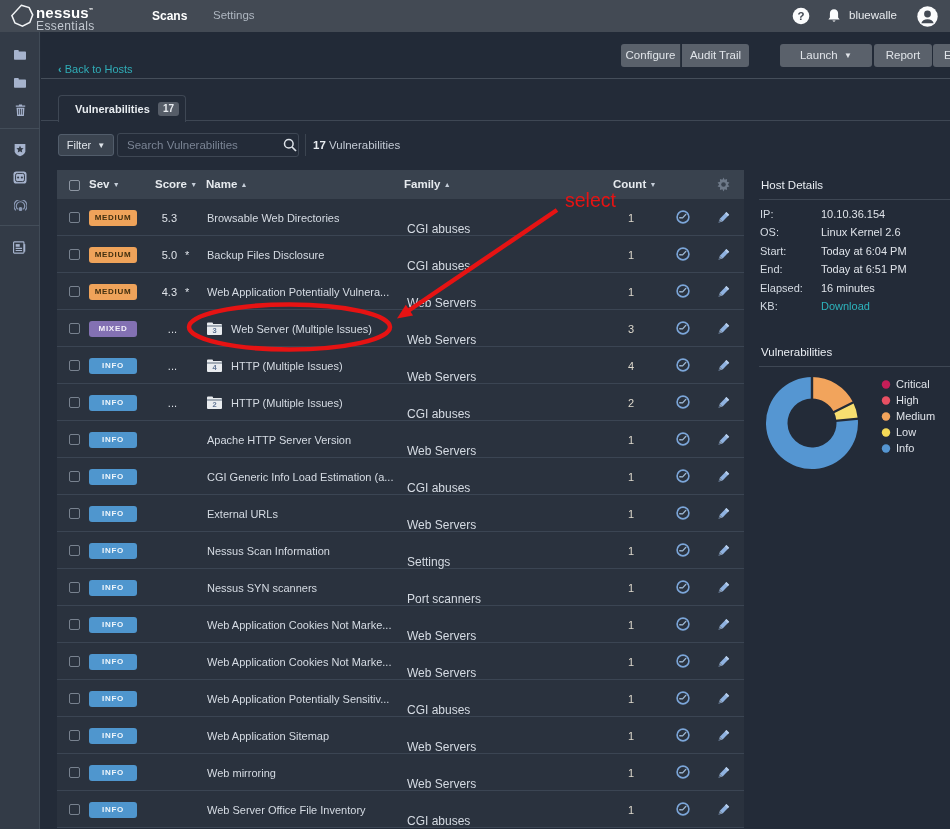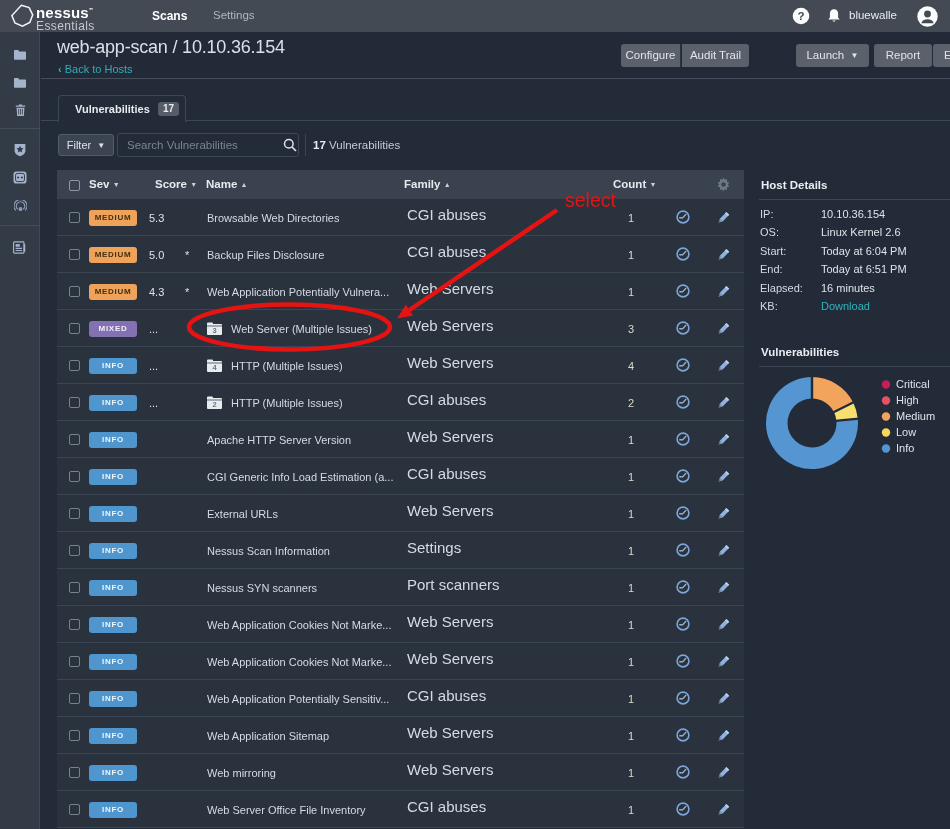--- a/index.html
+++ b/index.html
@@ -7,28 +7,28 @@
 #sidebar{position:absolute;left:0;top:32px;width:40px;height:797px;background:#333b47;border-right:1px solid #414b57}
 #sidebar .sep{position:absolute;left:0;width:40px;height:1px;background:#434d59}
 #titleband{position:absolute;left:41px;top:32px;width:909px;height:47px;background:#222a37;border-bottom:1px solid #454e5a}
 .btn{position:absolute;top:44px;height:23px;background:#5a616b;border-radius:3px;color:#e0e4e9;font-size:11.5px;text-align:center;line-height:23px}
 #tab{position:absolute;left:58px;top:95px;width:128px;height:27px;border:1px solid #3e4754;border-bottom:none;border-radius:4px 4px 0 0;background:#232b38;z-index:3}
 #tabline{position:absolute;left:41px;top:120px;width:909px;height:1px;background:#3e4754;z-index:2}
 .row{position:absolute;left:57px;width:687px;height:37px;background:#2a323e;border-bottom:1px solid #3b4553}
 .row span{position:absolute;display:block}
 .cb{left:12px;top:13px;width:11px;height:11px;border:1px solid #78828f;border-radius:2px}
 .badge{left:32px;top:11px;width:48px;height:16px;border-radius:3px;font-size:8px;font-weight:bold;letter-spacing:.7px;text-align:center;line-height:16px}
-.sc{left:92px;top:12.5px;width:40px;font-size:11px;color:#dfe3e9}
+.sc{left:80px;top:12.5px;width:40px;text-align:right;font-size:11px;color:#dfe3e9}
 .star{left:128px;top:12.5px;font-size:11px;color:#dfe3e9}
 .nm{top:12.5px;font-size:11px;color:#d5dbe3;white-space:nowrap;overflow:hidden}
-.fam{left:350px;top:7px;font-size:15px;color:#d5dbe3;white-space:nowrap}
+.fam{left:350px;top:23px;font-size:12px;color:#d5dbe3;white-space:nowrap}
 .cnt{left:554px;top:12.5px;width:40px;text-align:center;font-size:11px;color:#ded9cd}
 .hdr{position:absolute;top:8px;font-size:11.5px;font-weight:bold;color:#e6eaee}
 .hdr .crt{font-size:7px;color:#c5cdd8;vertical-align:1px}
-.rp-h{position:absolute;left:761px;font-size:11.5px;font-weight:bold;color:#e9edf2}
+.rp-h{position:absolute;left:761px;font-size:11.5px;font-weight:normal;color:#e9edf2}
 .rp-line{position:absolute;left:759px;width:191px;height:1px;background:#3e4754}
 .rp-l{position:absolute;left:760px;font-size:11px;color:#d4dae2}
 .rp-v{position:absolute;left:821px;font-size:11px;color:#dfe3e9;white-space:nowrap}
 .lg{position:absolute;left:896px;font-size:11px;color:#dfe3e9}
 </style></head><body>
 
 <div id="topnav">
 <svg width="24" height="24" viewBox="0 0 28 28" style="position:absolute;left:10px;top:4px">
 <polygon points="13.2,1.5 22.3,4.2 26.5,12.6 23.1,21.5 14.5,25.8 5.8,22.2 2.2,13.5" fill="none" stroke="#f2f4f6" stroke-width="1.8"></polygon>
 </svg>
@@ -84,26 +84,25 @@
 <div class="sep" style="top:193px"></div>
 <svg width="14" height="13" viewBox="0 0 17 15" style="position:absolute;left:13px;top:209px">
 <rect x="0.7" y="0.7" width="12.6" height="13.6" rx="1" fill="none" stroke="#a6b3cd" stroke-width="1.4"></rect>
 <rect x="3.2" y="3.4" width="5" height="3.2" fill="#a6b3cd"></rect>
 <path d="M3.2,8.6 L11,8.6 M3.2,11.2 L11,11.2" stroke="#a6b3cd" stroke-width="1.3"></path>
 <path d="M14,3.4 L14,12.6" stroke="#a6b3cd" stroke-width="1.8"></path>
 </svg>
 </div>
 
 <div id="titleband">
-<span style="position:absolute;left:16px;top:5px;font-size:18px;letter-spacing:-.2px;color:#dae0e7">web-app-scan / 10.10.36.154</span>
 <span style="position:absolute;left:17px;top:31px;font-size:11px;color:#30adb7"><b>‹</b> Back to Hosts</span>
 </div>
 <div class="btn" style="left:621px;width:60px;border-radius:3px 0 0 3px;border-right:1px solid #2a323d">Configure</div>
 <div class="btn" style="left:682px;width:67px;border-radius:0 3px 3px 0">Audit Trail</div>
-<div class="btn" style="left:796px;width:73px">Launch &nbsp;<span style="font-size:8px;vertical-align:1px">▼</span></div>
+<div class="btn" style="left:780px;width:92px">Launch &nbsp;<span style="font-size:8px;vertical-align:1px">▼</span></div>
 <div class="btn" style="left:874px;width:58px">Report</div>
 <div class="btn" style="left:933px;width:60px;text-align:left;padding-left:11px">Export</div>
 
 <div id="tabline"></div>
 <div id="tab">
 <span style="position:absolute;left:16px;top:7px;font-size:11px;font-weight:bold;color:#e8ecf0">Vulnerabilities</span>
 <span style="position:absolute;left:99px;top:6px;width:21px;height:14px;background:#565d68;border-radius:3px;font-size:10px;font-weight:bold;color:#e8ecf0;text-align:center;line-height:14px">17</span>
 </div>
 
 <div style="position:absolute;left:58px;top:134px;width:56px;height:22px;background:#3b4450;border:1px solid #525d6b;border-radius:3px;color:#dfe4ea;font-size:11px;line-height:20px;text-align:center">Filter &nbsp;<span style="font-size:8px;vertical-align:1px">▼</span></div>

